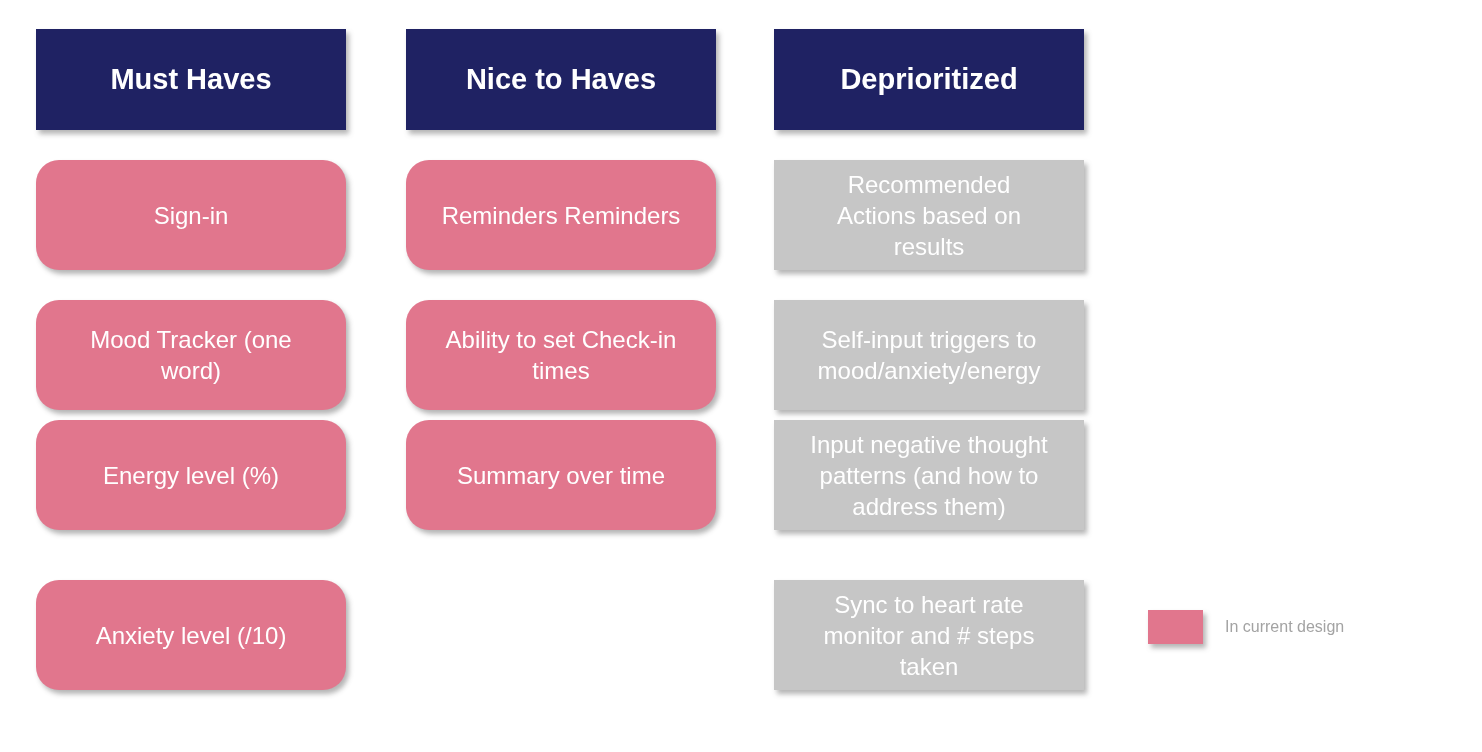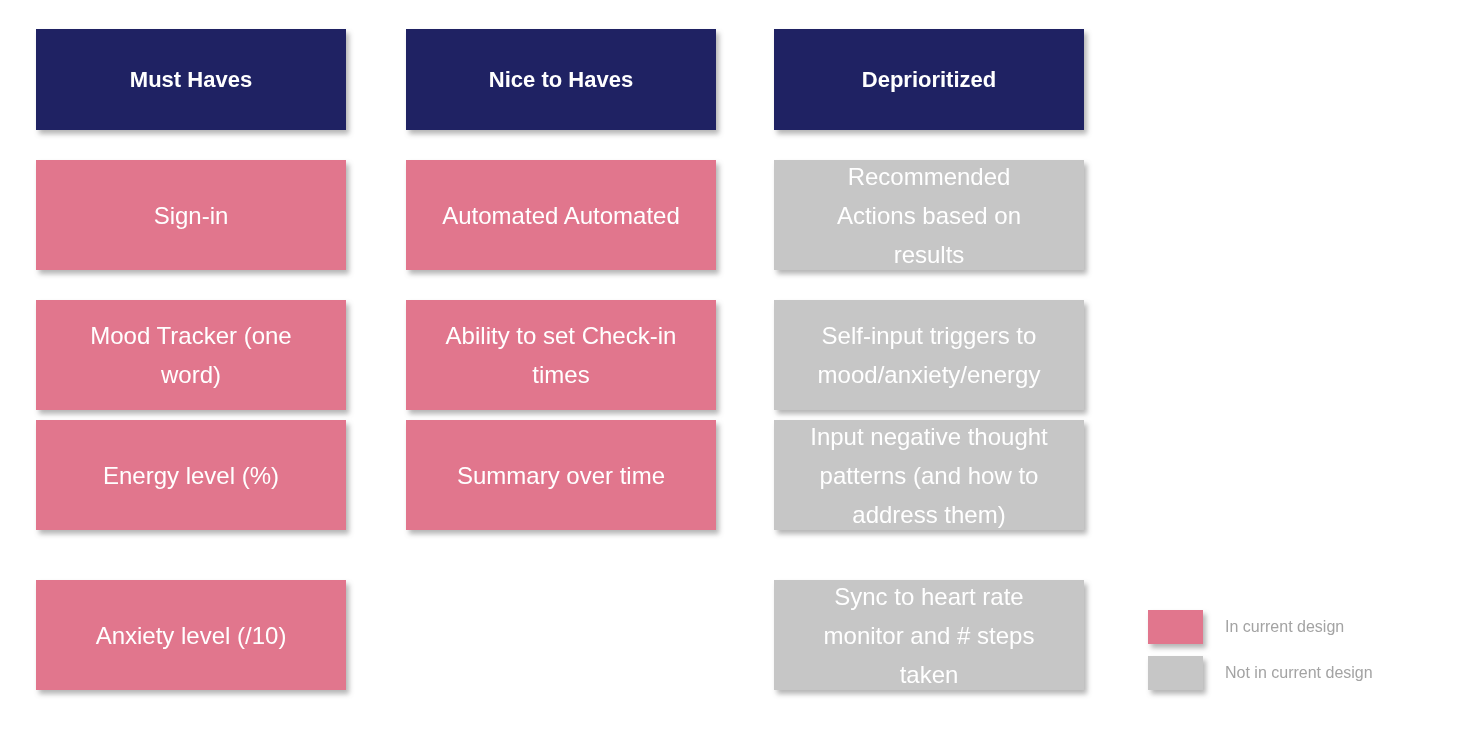--- a/index.html
+++ b/index.html
@@ -26,29 +26,29 @@
     justify-content:center;
     text-align:center;
     color:var(--box_text);
     box-shadow:3px 4px 5px rgba(90,90,90,0.45);
     white-space:pre-line;
     padding:0 14px;
   }
   .header{
     height:101px;
     background:var(--header_bg);
-    font-size:22px;
+    font-size:29px;
     font-weight:bold;
   }
   .card{
     height:110px;
     font-size:24px;
-    line-height:39px;
+    line-height:31px;
   }
-  .card.in{background:var(--in_design);}
+  .card.in{background:var(--in_design);border-radius:23px;}
   .card.not-in{background:var(--not_in_design);}
 
   .col0{left:36px;}
   .col1{left:406px;}
   .col2{left:774px;}
   .rowh{top:29px;}
   .row0{top:160px;}
   .row1{top:300px;}
   .row2{top:420px;}
   .row3{top:580px;}
@@ -81,21 +81,21 @@
 <div class="canvas">
 
   <div class="box header col0 rowh">Must Haves</div>
   <div class="box card in col0 row0">Sign-in</div>
   <div class="box card in col0 row1">Mood Tracker (one
 word)</div>
   <div class="box card in col0 row2">Energy level (%)</div>
   <div class="box card in col0 row3">Anxiety level (/10)</div>
 
   <div class="box header col1 rowh">Nice to Haves</div>
-  <div class="box card in col1 row0">Automated Automated</div>
+  <div class="box card in col1 row0">Reminders Reminders</div>
   <div class="box card in col1 row2">Summary over time</div>
   <div class="box card in col1 row1">Ability to set Check-in
 times</div>
 
   <div class="box header col2 rowh">Deprioritized</div>
   <div class="box card not-in col2 row0">Recommended
 Actions based on
 results</div>
   <div class="box card not-in col2 row1">Self-input triggers to
 mood/anxiety/energy</div>
@@ -103,18 +103,14 @@
 patterns (and how to
 address them)</div>
   <div class="box card not-in col2 row3">Sync to heart rate
 monitor and # steps
 taken</div>
 
   <div class="legend-row r0">
     <span class="swatch in"></span>
     <span class="legend-label">In current design</span>
   </div>
-  <div class="legend-row r1">
-    <span class="swatch not-in"></span>
-    <span class="legend-label">Not in current design</span>
-  </div>
 
 </div>
 
 </body></html>

